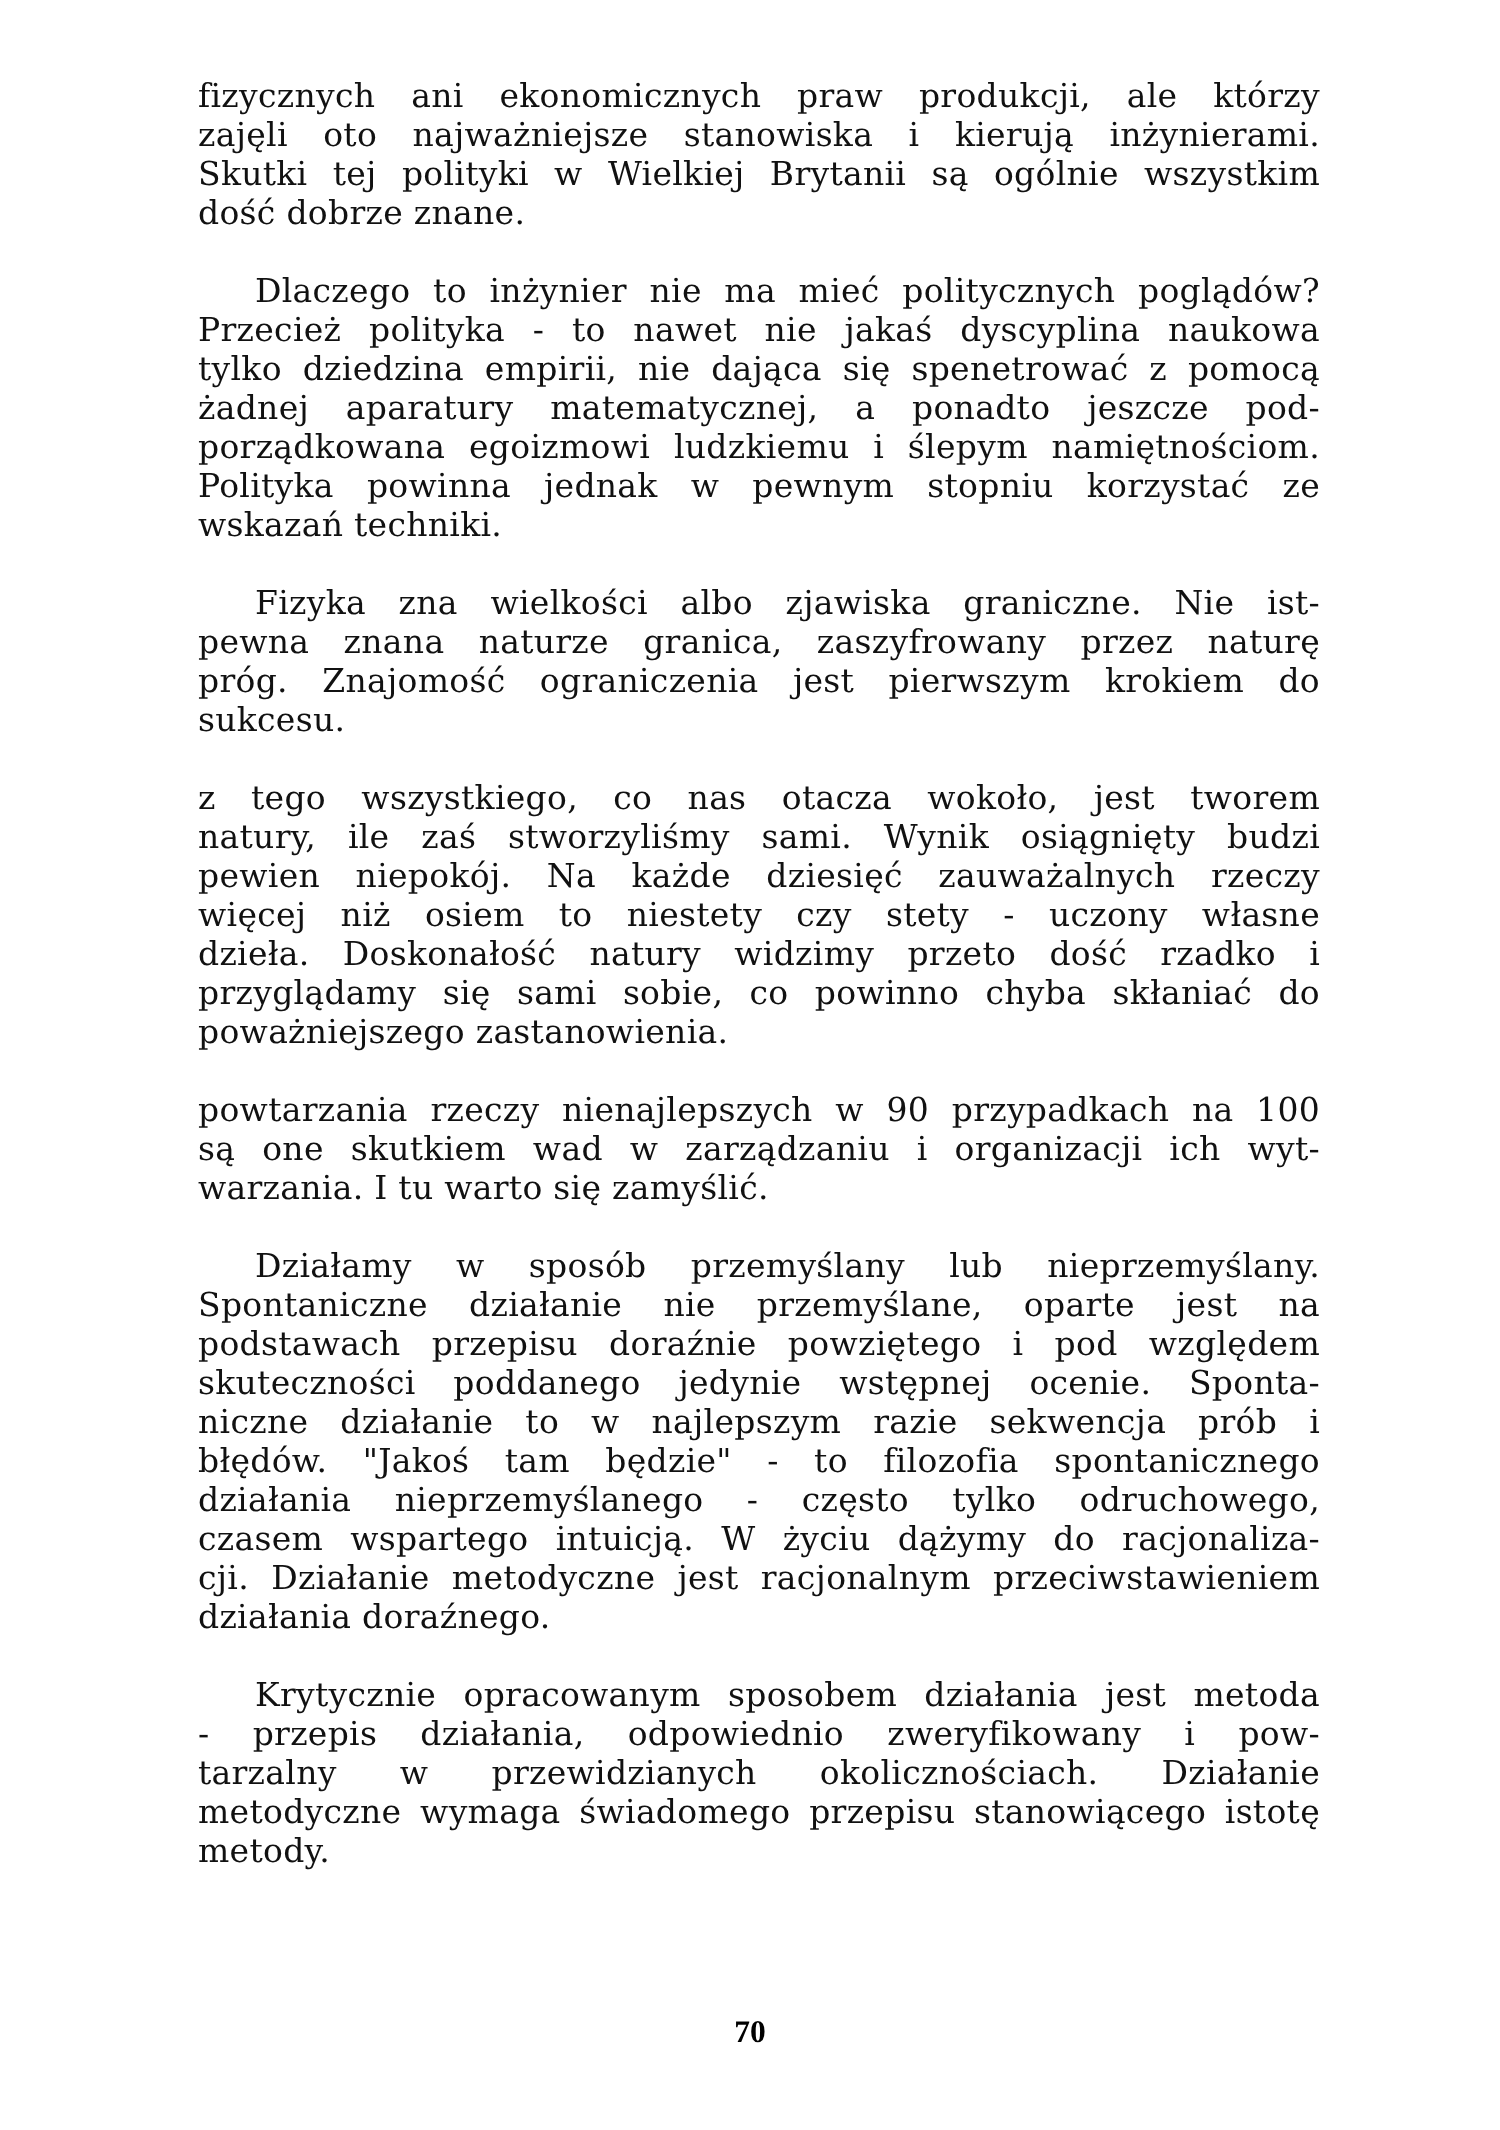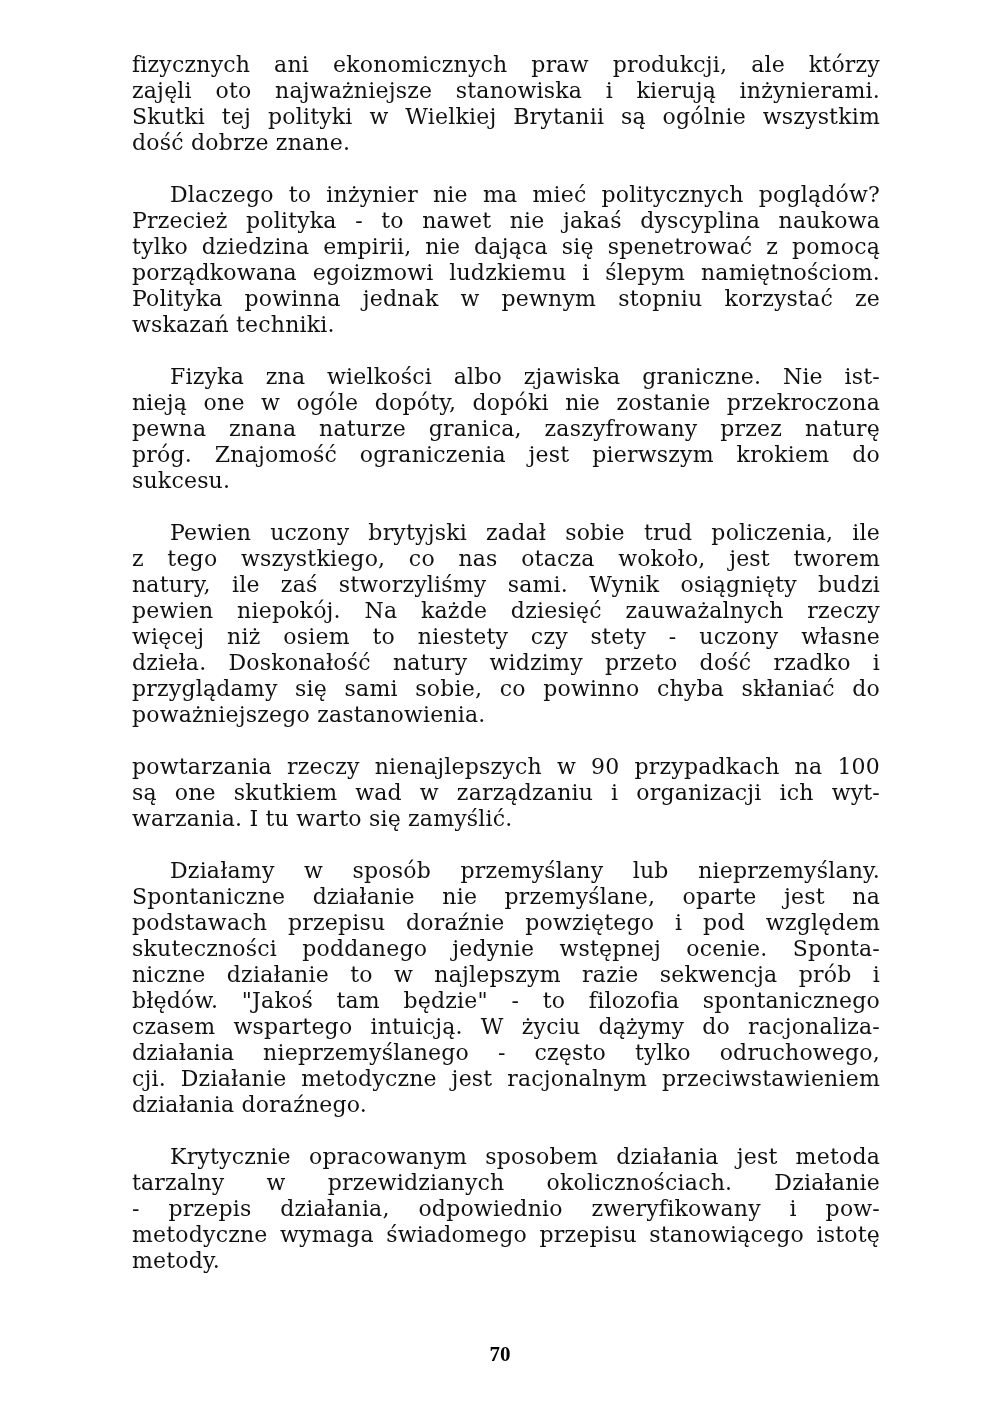--- a/index.html
+++ b/index.html
@@ -62,35 +62,34 @@
     <span class="line">fizycznych ani ekonomicznych praw produkcji, ale którzy</span>
     <span class="line">zajęli oto najważniejsze stanowiska i kierują inżynierami.</span>
     <span class="line">Skutki tej polityki w Wielkiej Brytanii są ogólnie wszystkim</span>
     <span class="line last">dość dobrze znane.</span>
   </div>
 
   <div class="para">
     <span class="line indent">Dlaczego to inżynier nie ma mieć politycznych poglądów?</span>
     <span class="line">Przecież polityka - to nawet nie jakaś dyscyplina naukowa</span>
     <span class="line">tylko dziedzina empirii, nie dająca się spenetrować z pomocą</span>
+    <span class="line">żadnej aparatury matematycznej, a ponadto jeszcze pod-</span>
     <span class="line">porządkowana egoizmowi ludzkiemu i ślepym namiętnościom.</span>
     <span class="line">Polityka powinna jednak w pewnym stopniu korzystać ze</span>
     <span class="line last">wskazań techniki.</span>
   </div>
 
   <div class="para">
     <span class="line indent">Fizyka zna wielkości albo zjawiska graniczne. Nie ist-</span>
-    <span class="line">nieją one w ogóle dopóty, dopóki nie zostanie przekroczona</span>
     <span class="line">pewna znana naturze granica, zaszyfrowany przez naturę</span>
     <span class="line">próg. Znajomość ograniczenia jest pierwszym krokiem do</span>
     <span class="line last">sukcesu.</span>
   </div>
 
   <div class="para">
-    <span class="line indent">Pewien uczony brytyjski zadał sobie trud policzenia, ile</span>
     <span class="line">z tego wszystkiego, co nas otacza wokoło, jest tworem</span>
     <span class="line">natury, ile zaś stworzyliśmy sami. Wynik osiągnięty budzi</span>
     <span class="line">pewien niepokój. Na każde dziesięć zauważalnych rzeczy</span>
     <span class="line">więcej niż osiem to niestety czy stety - uczony własne</span>
     <span class="line">dzieła. Doskonałość natury widzimy przeto dość rzadko i</span>
     <span class="line">przyglądamy się sami sobie, co powinno chyba skłaniać do</span>
     <span class="line last">poważniejszego zastanowienia.</span>
   </div>
 
   <div class="para">
@@ -99,29 +98,29 @@
     <span class="line last">warzania. I tu warto się zamyślić.</span>
   </div>
 
   <div class="para">
     <span class="line indent">Działamy w sposób przemyślany lub nieprzemyślany.</span>
     <span class="line">Spontaniczne działanie nie przemyślane, oparte jest na</span>
     <span class="line">podstawach przepisu doraźnie powziętego i pod względem</span>
     <span class="line">skuteczności poddanego jedynie wstępnej ocenie. Sponta-</span>
     <span class="line">niczne działanie to w najlepszym razie sekwencja prób i</span>
     <span class="line">błędów. "Jakoś tam będzie" - to filozofia spontanicznego</span>
+    <span class="line">działania nieprzemyślanego - często tylko odruchowego,</span>
     <span class="line">czasem wspartego intuicją. W życiu dążymy do racjonaliza-</span>
-    <span class="line">działania nieprzemyślanego - często tylko odruchowego,</span>
     <span class="line">cji. Działanie metodyczne jest racjonalnym przeciwstawieniem</span>
     <span class="line last">działania doraźnego.</span>
   </div>
 
   <div class="para">
     <span class="line indent">Krytycznie opracowanym sposobem działania jest metoda</span>
+    <span class="line">- przepis działania, odpowiednio zweryfikowany i pow-</span>
     <span class="line">tarzalny w przewidzianych okolicznościach. Działanie</span>
-    <span class="line">- przepis działania, odpowiednio zweryfikowany i pow-</span>
     <span class="line">metodyczne wymaga świadomego przepisu stanowiącego istotę</span>
     <span class="line last">metody.</span>
   </div>
 
 </div>
 
 <div class="page-number">70</div>
 
 </body></html>

